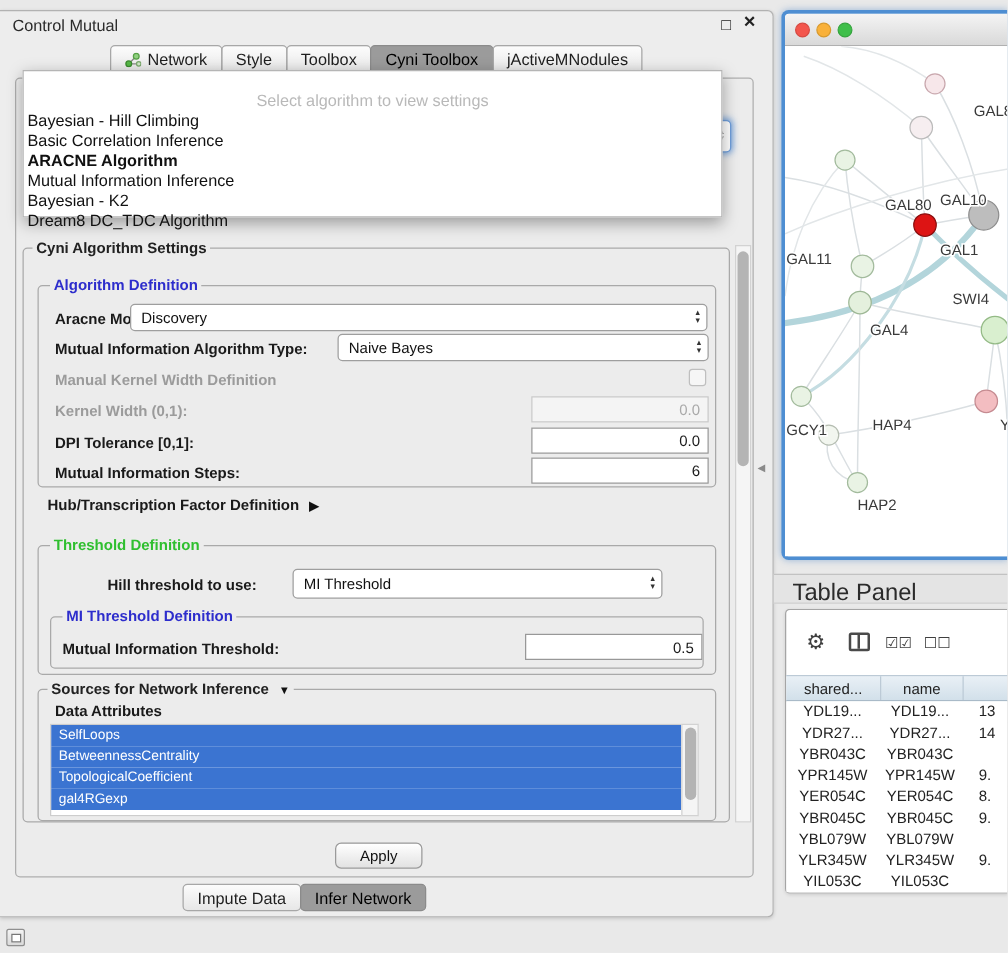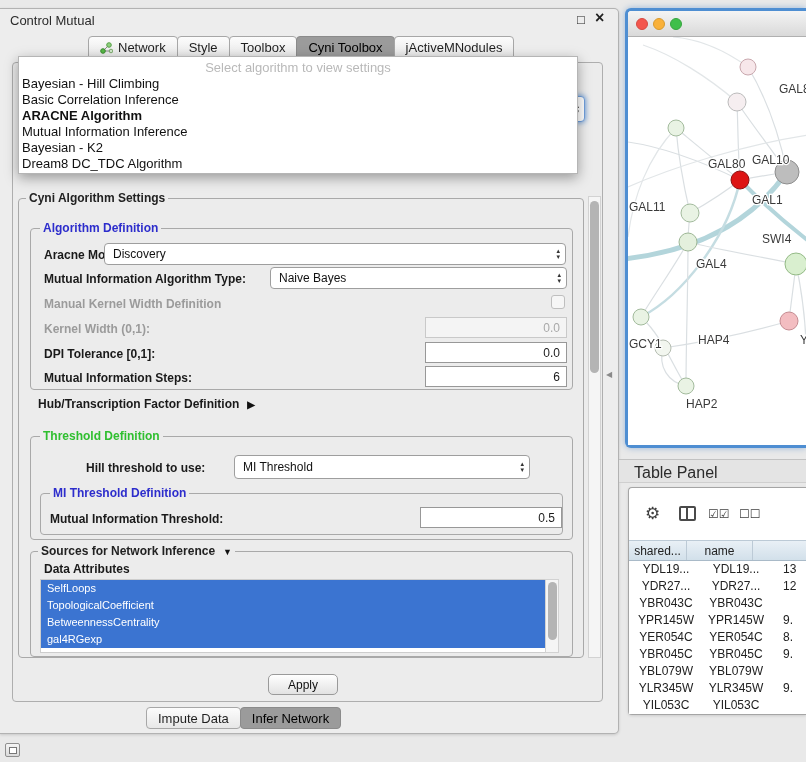--- a/index.html
+++ b/index.html
@@ -12,21 +12,21 @@
   .winbtn{position:absolute;font-size:13px;color:#222;cursor:default}
   .winbtn.float{left:577px;top:12px}
   .winbtn.close{left:595px;top:9px;font-weight:bold;font-size:16px}
   .top-tabs{position:absolute;left:88px;top:36px;height:23px;display:flex}
   .tab{display:flex;align-items:center;gap:5px;padding:0 11px;font-size:13px;background:linear-gradient(#fcfcfc,#e7e7e7);border:1px solid #a7a7a7;border-radius:4px 4px 0 0;margin-right:-1px;color:#1f1f1f;white-space:nowrap}
   .tab.sel{background:#9b9b9b;color:#000000;border-color:#8b8b8b}
   .outer-panel{position:absolute;left:12px;top:62px;width:591px;height:640px;background:#ececec;border:1px solid #aeaeae;border-radius:4px}
   .combo{position:absolute;background:#fff;border:1px solid #9e9e9e;border-radius:4px;font-size:12px;display:flex;align-items:center;padding:0 20px 0 8px;color:#111}
   .combo .arrows{position:absolute;right:5px;top:0;bottom:0;display:flex;flex-direction:column;justify-content:center;line-height:6px;font-size:7px;color:#333}
   .focusring{border:1px solid #6f9fdc;box-shadow:0 0 5px 1px rgba(80,140,215,.75)}
-  .popup{position:absolute;left:18px;top:56px;width:560px;height:118px;background:#fff;border:1px solid #b5b5b5;box-shadow:0 4px 12px rgba(0,0,0,.35);font-size:13px;padding-top:2px}
+  .popup{position:absolute;left:18px;top:56px;width:560px;height:118px;background:#fff;border:1px solid #b5b5b5;box-shadow:0 4px 12px rgba(0,0,0,.35);font-size:13px;padding-top:15px}
   .popup .ph{height:17px;line-height:17px;text-align:center;color:#b9b9b9}
   .popup .item{height:16px;line-height:16px;padding-left:3px;color:#111;white-space:nowrap}
   .popup .item.bold{font-weight:bold}
   .gbox{position:absolute;border:1px solid #a9a9a9;border-radius:4px}
   .legend{position:absolute;font-size:12px;font-weight:bold;background:#ececec;padding:0 3px;white-space:nowrap;color:#222}
   .legend.blue{color:#2d2dcc}
   .legend.green{color:#2fbf2f}
   .flabel{position:absolute;font-size:12px;font-weight:bold;white-space:nowrap;color:#1a1a1a}
   .flabel.dis{color:#9b9b9b}
   .tri{font-size:10px;margin-left:8px;color:#111}
@@ -40,21 +40,21 @@
   .btn{position:absolute;background:linear-gradient(#ffffff,#e2e2e2);border:1px solid #9a9a9a;border-radius:5px;font-size:12px;display:flex;align-items:center;justify-content:center;color:#111}
   .bottom-tabs{position:absolute;left:146px;top:707px;height:22px;display:flex}
   
   .net-window{position:absolute;left:625px;top:8px;width:181px;height:440px;border:3px solid #4e8ed2;border-right:none;border-radius:6px 0 0 6px;box-shadow:0 0 6px rgba(70,130,200,.5);background:#fff}
   .net-titlebar{position:absolute;left:628px;top:11px;width:178px;height:26px;background:linear-gradient(#f4f4f4,#d9d9d9);border-bottom:1px solid #b0b0b0;border-radius:4px 0 0 0}
   .light{position:absolute;width:12px;height:12px;border-radius:50%;top:18px}
   .net-canvas{position:absolute;left:628px;top:37px;width:178px;height:408px;background:#fff;overflow:hidden}
   .nlabel{font-size:12px;fill:#3a3a3a;stroke:#ffffff;stroke-width:2.5px;paint-order:stroke;font-family:"Liberation Sans",sans-serif}
   
   .tp-strip{position:absolute;left:619px;top:459px;width:187px;height:24px;background:#e4e4e4;border-top:1px solid #c2c2c2;border-bottom:1px solid #cfcfcf}
-  .tp-title{position:absolute;left:634px;top:464px;font-size:16px;color:#2b2b2b}
+  .tp-title{position:absolute;left:634px;top:464px;font-size:19px;color:#2b2b2b}
   .table-window{position:absolute;left:628px;top:487px;width:178px;height:228px;background:#fff;border:1px solid #a5a5a5;border-right:none;border-radius:4px 0 0 4px;box-shadow:0 1px 3px rgba(0,0,0,.12)}
   .tb-icon{position:absolute;color:#3f3f3f}
   .col-icon{position:absolute;left:679px;top:506px;width:17px;height:15px;border:2px solid #4a4a4a;border-radius:2px}
   .col-icon::before{content:"";position:absolute;left:5px;top:0;bottom:0;width:2px;background:#4a4a4a}
   .thead{position:absolute;left:629px;top:540px;width:177px;height:21px;display:flex;background:linear-gradient(#e9f0f6,#d2e0ea);border-top:1px solid #bccad6;border-bottom:1px solid #a9bac8;font-size:12px;color:#222}
   .thcell{display:flex;align-items:center;justify-content:center;border-right:1px solid #bccad6;height:100%}
   .tbody{position:absolute;left:629px;top:561px;width:177px;height:153px;overflow:hidden;font-size:12px;color:#222}
   .trow{display:flex;height:17px;line-height:17px;background:#fff}
   .tcell{overflow:hidden;white-space:nowrap}
   .tcell.c0{width:74px;text-align:center}
@@ -174,22 +174,22 @@
 
     
     <div class="gbox" style="left:30px;top:551px;width:543px;height:106px"></div>
     <div class="legend" style="left:38px;top:544px">
       <span>Sources for Network Inference</span><span class="tri" style="font-size:9px">▼</span>
     </div>
     <div class="flabel" style="left:44px;top:562px">Data Attributes</div>
 
     <div class="attr-list">
       <div class="attr-item" style="background:#3b74d1">SelfLoops</div>
+      <div class="attr-item" style="background:#3b74d1">BetweennessCentrality</div>
       <div class="attr-item" style="background:#3b74d1">TopologicalCoefficient</div>
-      <div class="attr-item" style="background:#3b74d1">BetweennessCentrality</div>
       <div class="attr-item" style="background:#3b74d1">gal4RGexp</div>
     </div>
     <div class="vscroll" style="left:545px;top:579px;width:14px;height:74px">
       <div class="vthumb" style="left:2px;top:2px;width:9px;height:58px"></div>
     </div>
 
     
     <div class="vscroll" style="left:588px;top:196px;width:13px;height:462px">
       <div class="vthumb" style="left:1px;top:4px;width:9px;height:172px"></div>
     </div>
@@ -287,34 +287,34 @@
     <div class="tp-strip"></div>
     <div class="tp-title">Table Panel</div>
     <div class="table-window"></div>
 
     <div class="tb-icon" style="left:645px;top:503px;font-size:17px">⚙</div>
     <div class="col-icon"></div>
     <div class="tb-icon" style="left:708px;top:507px;font-size:12px">☑☑</div>
     <div class="tb-icon" style="left:739px;top:507px;font-size:12px">☐☐</div>
 
     <div class="thead">
-      <div class="thcell" style="width:58px">shared...</div>
+      <div class="thcell" style="width:76px">shared...</div>
       <div class="thcell" style="width:66px">name</div>
       <div class="thcell" style="flex:1;border-right:none"></div>
     </div>
     <div class="tbody">
         <div class="trow">
           <div class="tcell c0">YDL19...</div>
           <div class="tcell c1">YDL19...</div>
           <div class="tcell c2">13</div>
         </div>
         <div class="trow">
           <div class="tcell c0">YDR27...</div>
           <div class="tcell c1">YDR27...</div>
-          <div class="tcell c2">12</div>
+          <div class="tcell c2">14</div>
         </div>
         <div class="trow">
           <div class="tcell c0">YBR043C</div>
           <div class="tcell c1">YBR043C</div>
           <div class="tcell c2"></div>
         </div>
         <div class="trow">
           <div class="tcell c0">YPR145W</div>
           <div class="tcell c1">YPR145W</div>
           <div class="tcell c2">9.</div>

